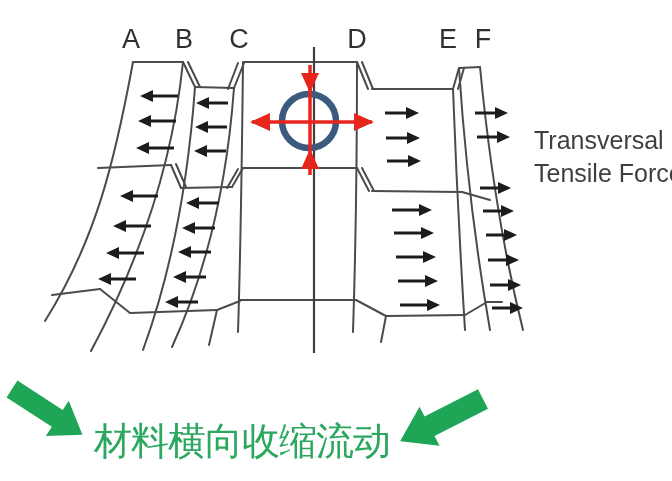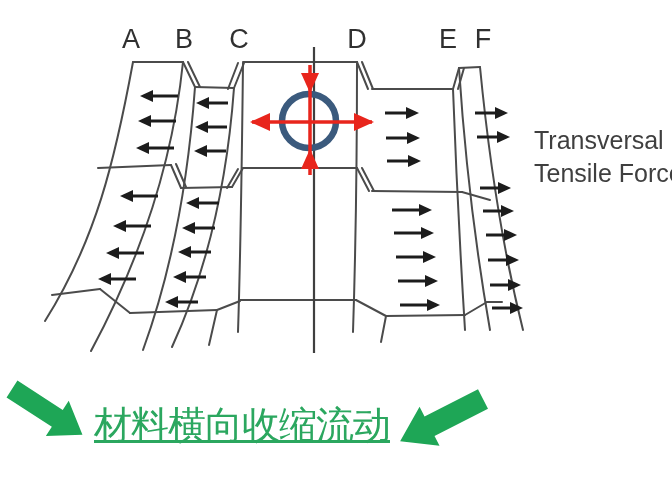--- a/index.html
+++ b/index.html
@@ -10,22 +10,22 @@
   .stage svg{position:absolute;left:0;top:0;}
   .lbl{
     position:absolute;width:30px;text-align:center;top:24px;
     font-size:27px;color:var(--c-label_text,#303030);
   }
   .force-label{
     position:absolute;left:534px;top:124px;width:156px;
     font-size:25px;line-height:33px;color:var(--c-force_text,#3f3f3f);
   }
   .flow-label{
-    position:absolute;left:94px;top:400px;white-space:nowrap;
-    font-size:38px;letter-spacing:-1px;color:var(--c-green_text,#2ba75f);text-decoration:underline;
+    position:absolute;left:94px;top:416px;white-space:nowrap;
+    font-size:38px;letter-spacing:-1px;color:var(--c-green_text,#2ba75f);
   }
 </style>
 </head>
 <body style="--c-line: #4b4b4b; --c-centerline: #3f3f3f; --c-black_arrow: #1c1c1c; --c-red: #e8251c; --c-blue: #3b5a7d; --c-green: #1ea656; --c-green_text: #2ba75f; --c-label_text: #303030; --c-force_text: #3f3f3f;">
 
 <div class="stage">
 
   <svg width="672" height="481" viewBox="0 0 672 481">
 
     <g fill="none" style="stroke:var(--c-line,#4b4b4b)" stroke-width="2" stroke-linecap="round">

